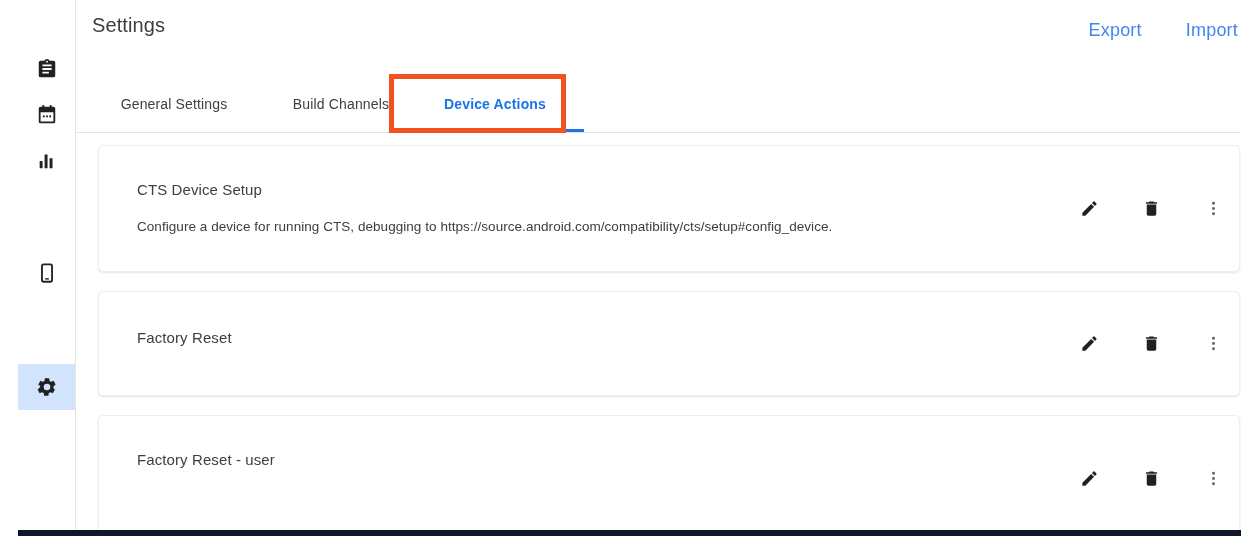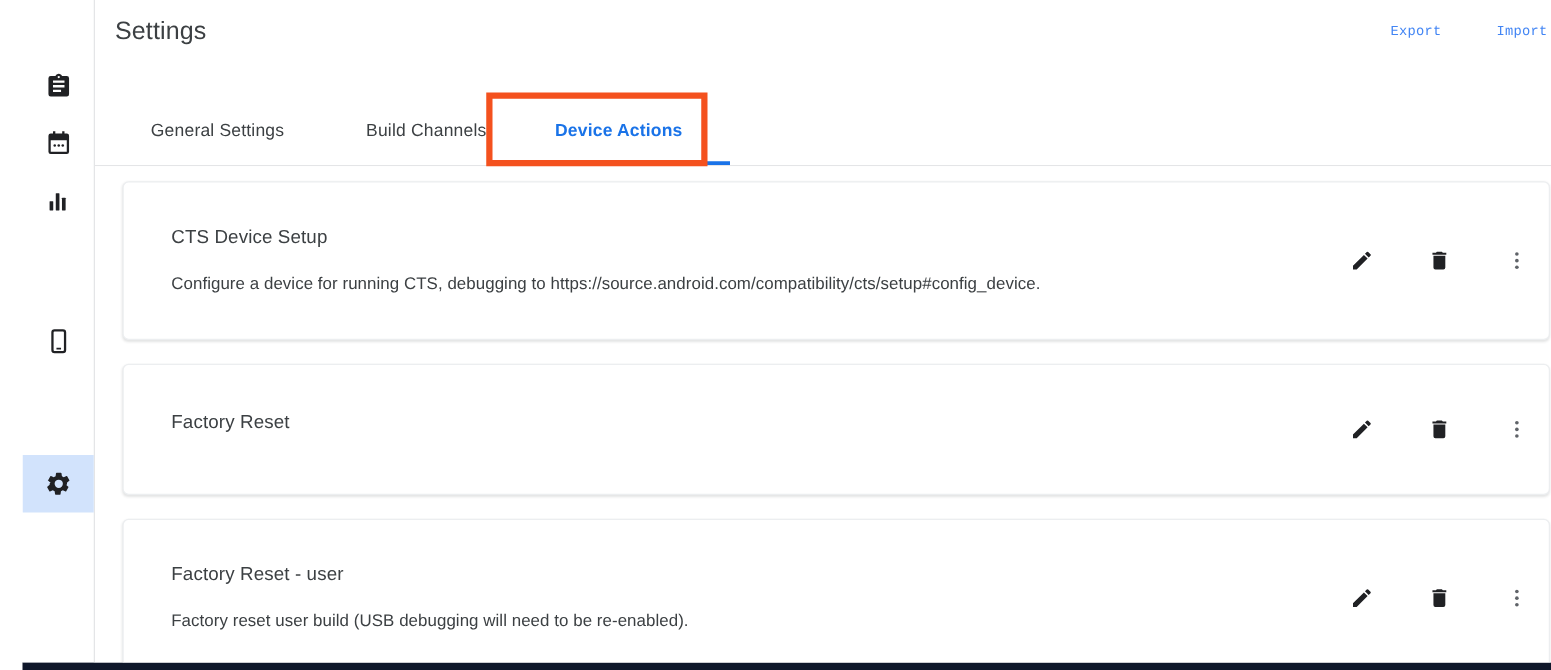--- a/index.html
+++ b/index.html
@@ -80,27 +80,27 @@
   }
   .topbar-actions {
     position: absolute;
     right: 14px;
     top: 18px;
     display: flex;
     align-items: center;
     gap: 36px;
   }
   .link-btn {
-    font-size: 11px;
+    font-size: 18px;
     color: #4285f4;
     background: none;
     border: none;
     padding: 2px 4px;
     cursor: pointer;
-    font-family: Liberation Mono, monospace;
+    font-family: Liberation Sans, sans-serif;
     letter-spacing: .2px;
   }
 
   
   .tabs {
     position: relative;
     height: 57px;
     border-bottom: 1px solid #e4e5e7;
     background: #ffffff;
   }
@@ -329,21 +329,20 @@
                   <circle cx="12" cy="12" r="1.85"></circle>
                   <circle cx="12" cy="18.7" r="1.85"></circle>
               </svg>
             </span>
           </button>
         </div>
       </div>
 
       <div class="card has-desc">
         <div class="card-title">Factory Reset - user</div>
-        <div class="card-desc">Factory reset user build (USB debugging will need to be re-enabled).</div>
         <div class="card-actions">
           <button class="icon-btn">
             <span>
               <svg width="19" height="19" viewBox="0 0 24 24" fill="#202124">
                 <path d="M3 17.25V21h3.75L17.81 9.94l-3.75-3.75L3 17.25zM20.71 7.04a.996.996 0 0 0 0-1.41l-2.34-2.34a.996.996 0 0 0-1.41 0l-1.83 1.83 3.75 3.75 1.83-1.83z"></path>
               </svg>
             </span>
           </button>
           <button class="icon-btn">
             <span>

